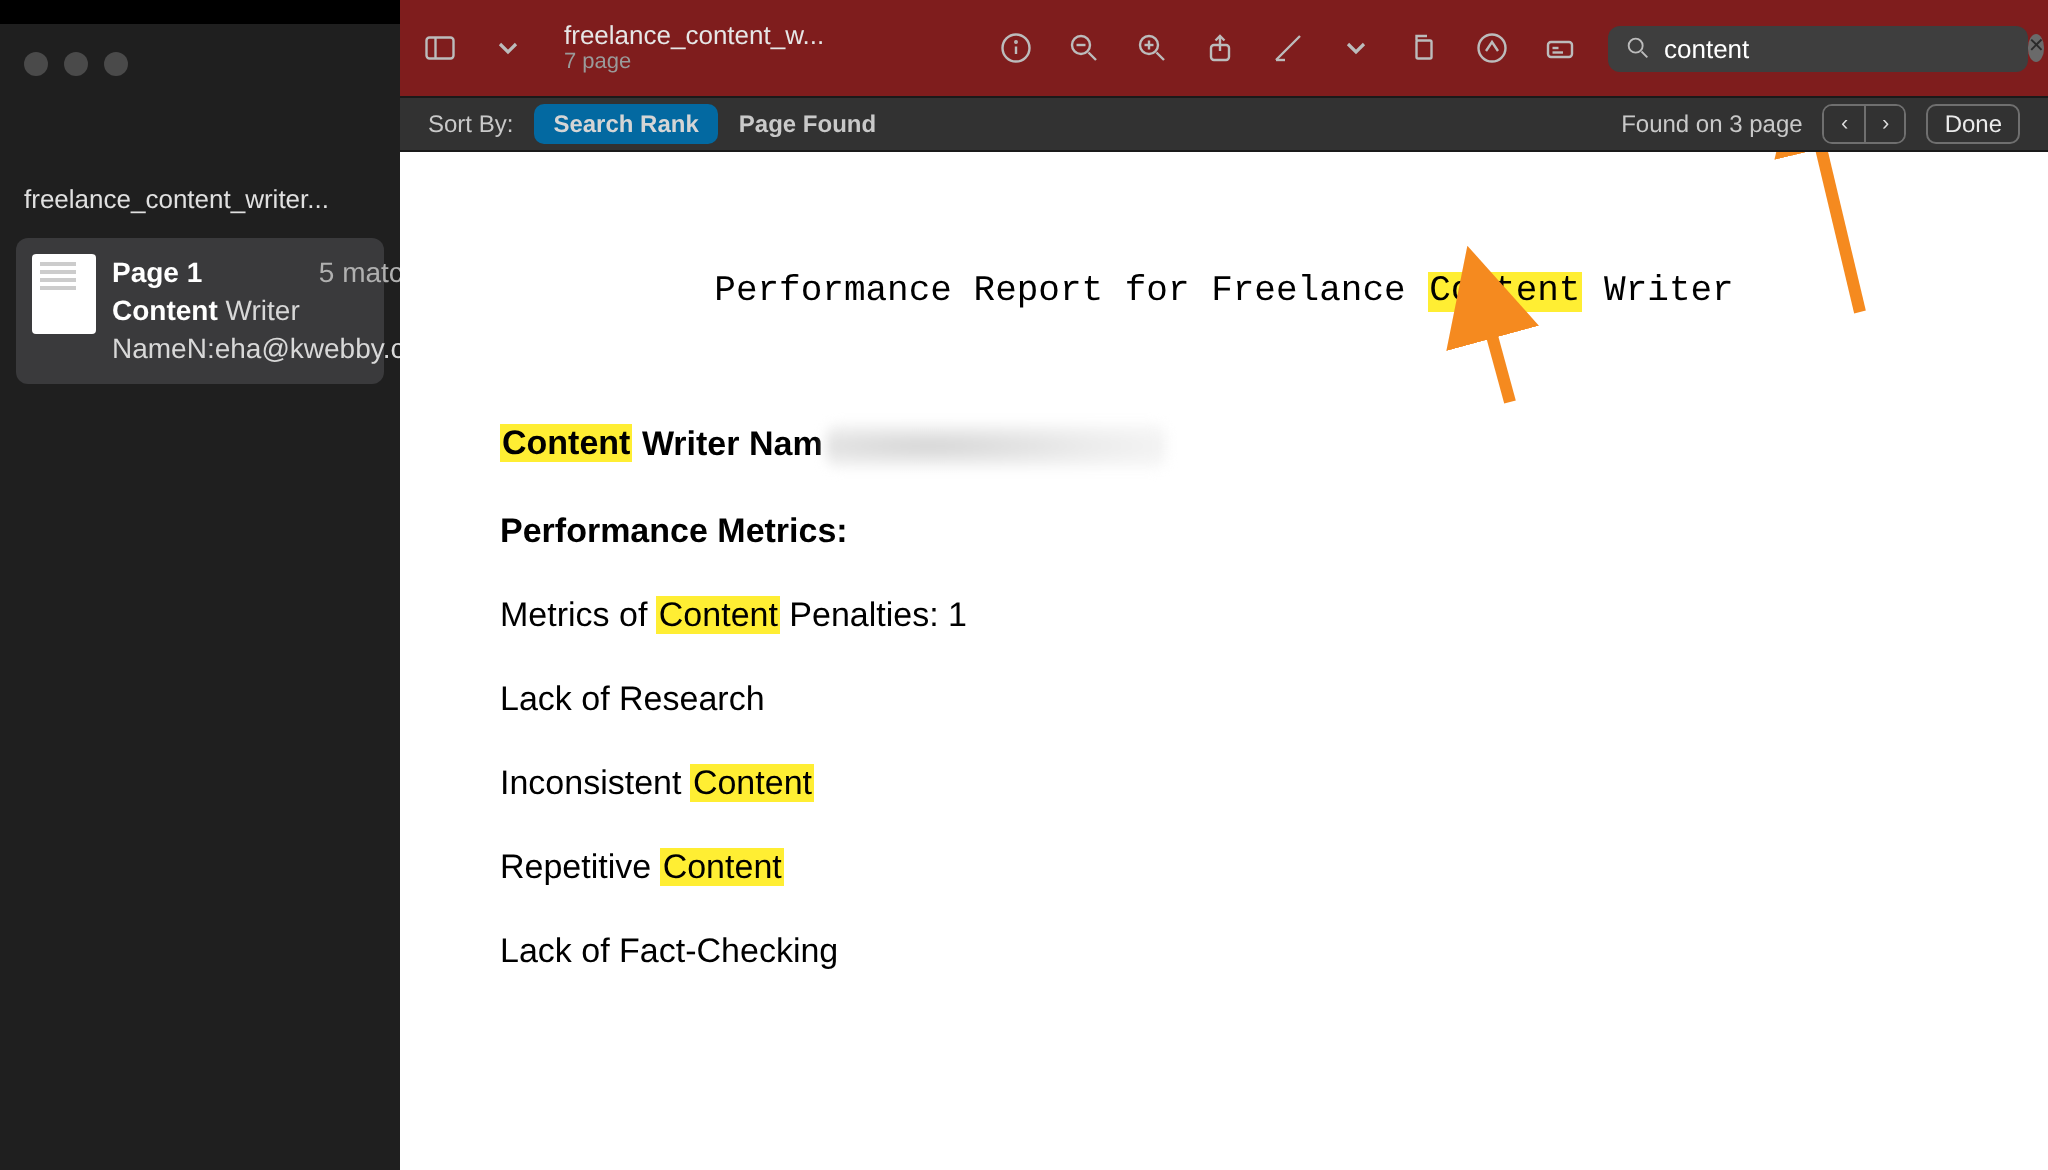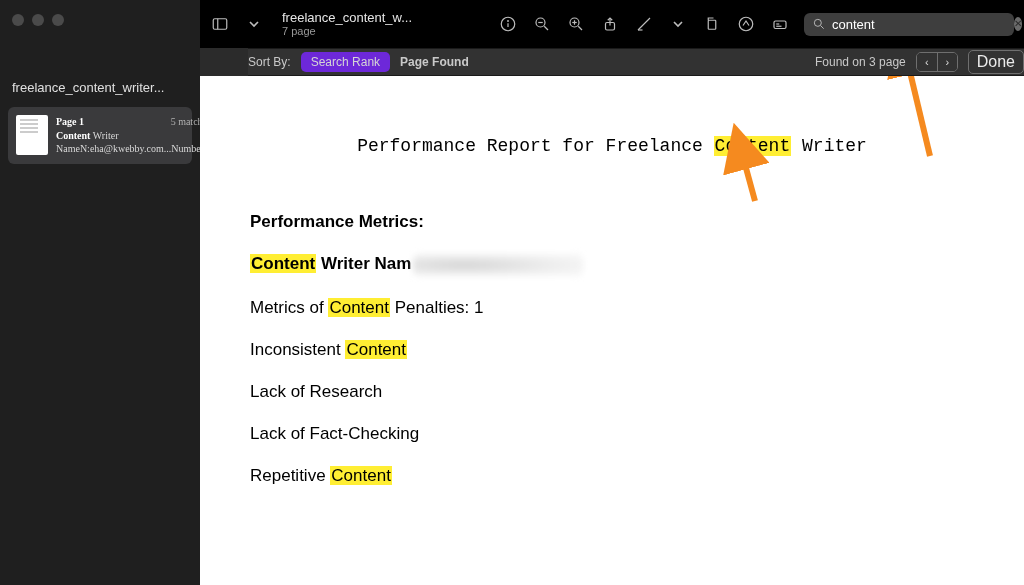--- a/index.html
+++ b/index.html
@@ -6,51 +6,52 @@
   html, body { width: 1024px; height: 585px; overflow: hidden; font-family: -apple-system, "Helvetica Neue", Arial, sans-serif; background: #000; }
   .app { display: flex; width: 100%; height: 100%; }
 
   
   .sidebar {
     width: 200px; flex: 0 0 200px;
     background: #1f1f1f;
     color: #ddd;
     display: flex; flex-direction: column;
     padding-top: 8px;
+    margin-top: 12px;
   }
   .traffic-lights { display: flex; gap: 8px; padding: 6px 12px 14px; }
   .tl { width: 12px; height: 12px; border-radius: 50%; background: #4a4a4a; }
   .sidebar-file-title {
     color: #e0e0e0; font-size: 13px; padding: 40px 12px 10px; white-space: nowrap; overflow: hidden; text-overflow: ellipsis;
   }
   .thumb-card {
     margin: 2px 8px; background: #3a3a3c; border-radius: 6px;
     padding: 8px; display: flex; gap: 8px; color: #fff;
   }
   .thumb-card .thumb {
     width: 32px; height: 40px; background: #fff; border-radius: 2px; flex: 0 0 32px;
     position: relative;
   }
   .thumb-card .thumb::before {
     content: ""; position: absolute; top: 4px; left: 4px; right: 10px; height: 2px; background: #ccc; box-shadow: 0 4px 0 #ccc, 0 8px 0 #ccc, 0 12px 0 #ccc;
   }
-  .thumb-meta { font-size: 10px; line-height: 1.35; width: 100%; font-family: Liberation Serif, serif; }
+  .thumb-meta { font-size: 14px; line-height: 1.35; width: 100%; }
   .thumb-row1 { display: flex; justify-content: space-between; }
   .thumb-row1 .pg { font-weight: 600; color: #fff; }
   .thumb-row1 .matches { color: #b0b0b0; }
   .thumb-snippet { color: #d8d8d8; }
   .thumb-snippet .hw { font-weight: 700; color: #fff; }
 
   
   .main { flex: 1 1 auto; display: flex; flex-direction: column; background: #2b2b2b; }
 
   
   .toolbar {
     height: 48px; display: flex; align-items: center; padding: 0 10px; gap: 14px;
-    background: #000000; color: #bcbcbc;
+    background: #7f1d1d; color: #bcbcbc;
   }
   .title-block { display: flex; flex-direction: column; line-height: 1.1; margin-right: auto; margin-left: 4px; min-width: 140px; }
   .title-block .doc-title { color: #e6e6e6; font-size: 13px; font-weight: 500; white-space: nowrap; overflow: hidden; text-overflow: ellipsis; max-width: 160px;}
   .title-block .doc-sub { color: #9a9a9a; font-size: 11px; }
   .tb-icon { width: 20px; height: 20px; display: flex; align-items: center; justify-content: center; color: #bcbcbc; position: relative; }
   .tb-icon svg { width: 18px; height: 18px; stroke: currentColor; fill: none; stroke-width: 1.6; }
   .tb-icon.chev svg { width: 10px; height: 10px; }
   .search-box {
     display: flex; align-items: center; gap: 6px;
     background: #3e3e3e; border-radius: 6px; padding: 4px 8px; width: 210px;
@@ -59,34 +60,34 @@
     flex: 1; background: transparent; border: none; outline: none; color: #fff; font-size: 13px;
   }
   .search-box .circle-x {
     width: 14px; height: 14px; border-radius: 50%; background: #6a6a6a; color: #2b2b2b;
     display: flex; align-items: center; justify-content: center; font-size: 10px; line-height: 1;
   }
 
   
   .findbar {
     height: 28px; background: #323232; color: #c9c9c9;
-    display: flex; align-items: center; padding: 0 0; font-size: 12px; gap: 10px;
-    border-top: 1px solid #1a1a1a; border-bottom: 1px solid #1a1a1a; margin-left: 48px;
+    display: flex; align-items: center; padding: 0 14px; font-size: 12px; gap: 10px;
+    border-top: 1px solid #1a1a1a; border-bottom: 1px solid #1a1a1a;
   }
   .seg { display: inline-flex; border-radius: 5px; overflow: hidden; }
   .seg button {
     background: #3a3a3a; color: #d5d5d5; border: none; font-size: 12px; padding: 3px 10px;
     cursor: pointer;
   }
-  .seg button.active { background: #6d28d9; font-weight: 400; }
+  .seg button.active { background: #0369a1; font-weight: 700; }
   .findbar .grow { flex: 1; }
   .nav-seg { display: inline-flex; border: 1px solid #6f6f6f; border-radius: 5px; overflow: hidden; }
   .nav-seg button { width: 20px; height: 18px; background: #323232; color: #ddd; border: none; font-size: 11px; }
   .nav-seg button + button { border-left: 1px solid #6f6f6f; }
-  .done-btn { border: 1px solid #6f6f6f; border-radius: 5px; background: #323232; color: #eaeaea; font-size: 16px; padding: 2px 8px; }
+  .done-btn { border: 1px solid #6f6f6f; border-radius: 5px; background: #323232; color: #eaeaea; font-size: 12px; padding: 2px 8px; }
 
   
   .viewport { flex: 1; background: #2b2b2b; overflow: hidden; position: relative; }
   .page {
     position: absolute; left: 0; right: 0; top: 0; bottom: -200px;
     background: #fff; color: #000;
     padding: 60px 50px; font-size: 16px;
   }
   .page .doc-h1 { text-align: center; font-size: 18px; font-weight: 400; margin-bottom: 56px; font-family: Liberation Mono, monospace; }
   .page .line { margin: 0 0 22px; font-size: 17px; }
@@ -233,41 +234,41 @@
       </span>
       <button class="done-btn">Done</button>
     </div>
 
     <div class="viewport">
       <div class="page">
         <div class="doc-h1">
           <span>Performance Report for Freelance </span><span class="hl">Content</span><span> Writer</span>
         </div>
 
-        <p class="line bold">Performance Metrics:</p>
-
         <p class="line bold">
           <span class="hl">Content</span><span> Writer Nam</span><span class="blur-box"></span>
         </p>
 
+        <p class="line bold">Performance Metrics:</p>
+
         <p class="line">
           <span>Metrics of </span><span class="hl">Content</span><span> Penalties: 1</span>
         </p>
 
+        <p class="line">Lack of Research</p>
+
         <p class="line">
           <span>Inconsistent </span><span class="hl">Content</span>
         </p>
 
-        <p class="line">Lack of Research</p>
-
-        <p class="line">Lack of Fact-Checking</p>
-
         <p class="line">
           <span>Repetitive </span><span class="hl">Content</span>
         </p>
+
+        <p class="line">Lack of Fact-Checking</p>
       </div>
 
       <div class="arrow" style="left:700px; top:-30px;">
         <svg width="60" height="120">
             <defs>
               <marker id="ah1" markerWidth="8" markerHeight="8" refX="4" refY="4" orient="auto">
                 <polygon points="0,0 8,4 0,8" fill="#f58a1f"></polygon>
               </marker>
             </defs>
             <line x1="30" y1="110" x2="5" y2="5" stroke="#f58a1f" stroke-width="6" marker-end="url(#ah1)"></line>

